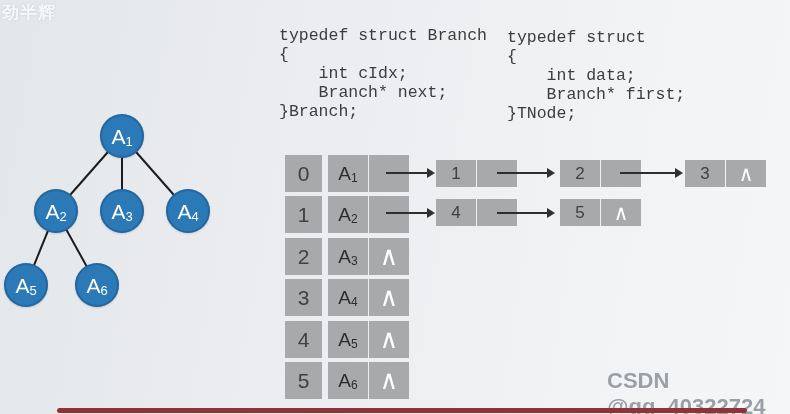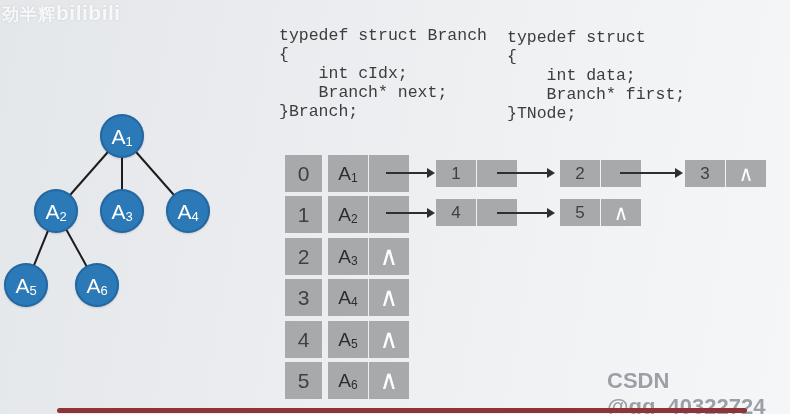--- a/index.html
+++ b/index.html
@@ -2,21 +2,21 @@
 <html style="--node-blue: #2b79b7; --cell-gray: #a8a9ab; --arrow-dark: #2f2f2f; --progress-red: #8e3438;"><head>
 <meta charset="utf-8">
 <style>
   html,body{margin:0;padding:0;}
   #stage{
     position:relative;width:790px;height:414px;overflow:hidden;
     font-family:"Liberation Sans",sans-serif;
     background:linear-gradient(100deg,#e4e7ea 0%,#eaecef 35%,#f1f2f4 70%,#f5f6f7 100%);
   }
   
-  .wm-top{position:absolute;left:2px;top:1px;display:flex;align-items:baseline;gap:0;
+  .wm-top{position:absolute;left:2px;top:1px;display:flex;align-items:baseline;gap:10px;
     color:rgba(255,255,255,0.85);text-shadow:0 0 2px rgba(170,175,180,0.55);}
   .wm-top .uploader{font-size:17px;font-weight:bold;letter-spacing:1px;}
   .wm-top .bili-logo{font-size:21px;font-weight:800;letter-spacing:0.5px;}
   .wm-csdn{position:absolute;left:607px;top:368px;font-size:22px;color:#9ba0a6;
     text-shadow:0 1px 0 rgba(255,255,255,0.8);font-weight:bold;}
   
   .code{position:absolute;margin:0;font-family:Liberation Mono, monospace;
     font-size:16.5px;line-height:19px;color:#3d3d3d;white-space:pre;}
   #code1{left:279px;top:26px;}
   #code2{left:507px;top:28px;}
@@ -49,21 +49,20 @@
   .progress{position:absolute;left:57px;top:408px;width:690px;height:5px;border-radius:3px;
     background:var(--progress-red,#8e3438);}
 </style>
 </head>
 <body>
 
 <div id="stage">
 
   <div class="wm-top">
     <span class="uploader">劲半辉</span>
-    <span class="bili-logo">bilibili</span>
   </div>
 
   <pre class="code" id="code1">typedef struct Branch
 {
     int cIdx;
     Branch* next;
 }Branch;</pre>
   <pre class="code" id="code2">typedef struct
 {
     int data;

